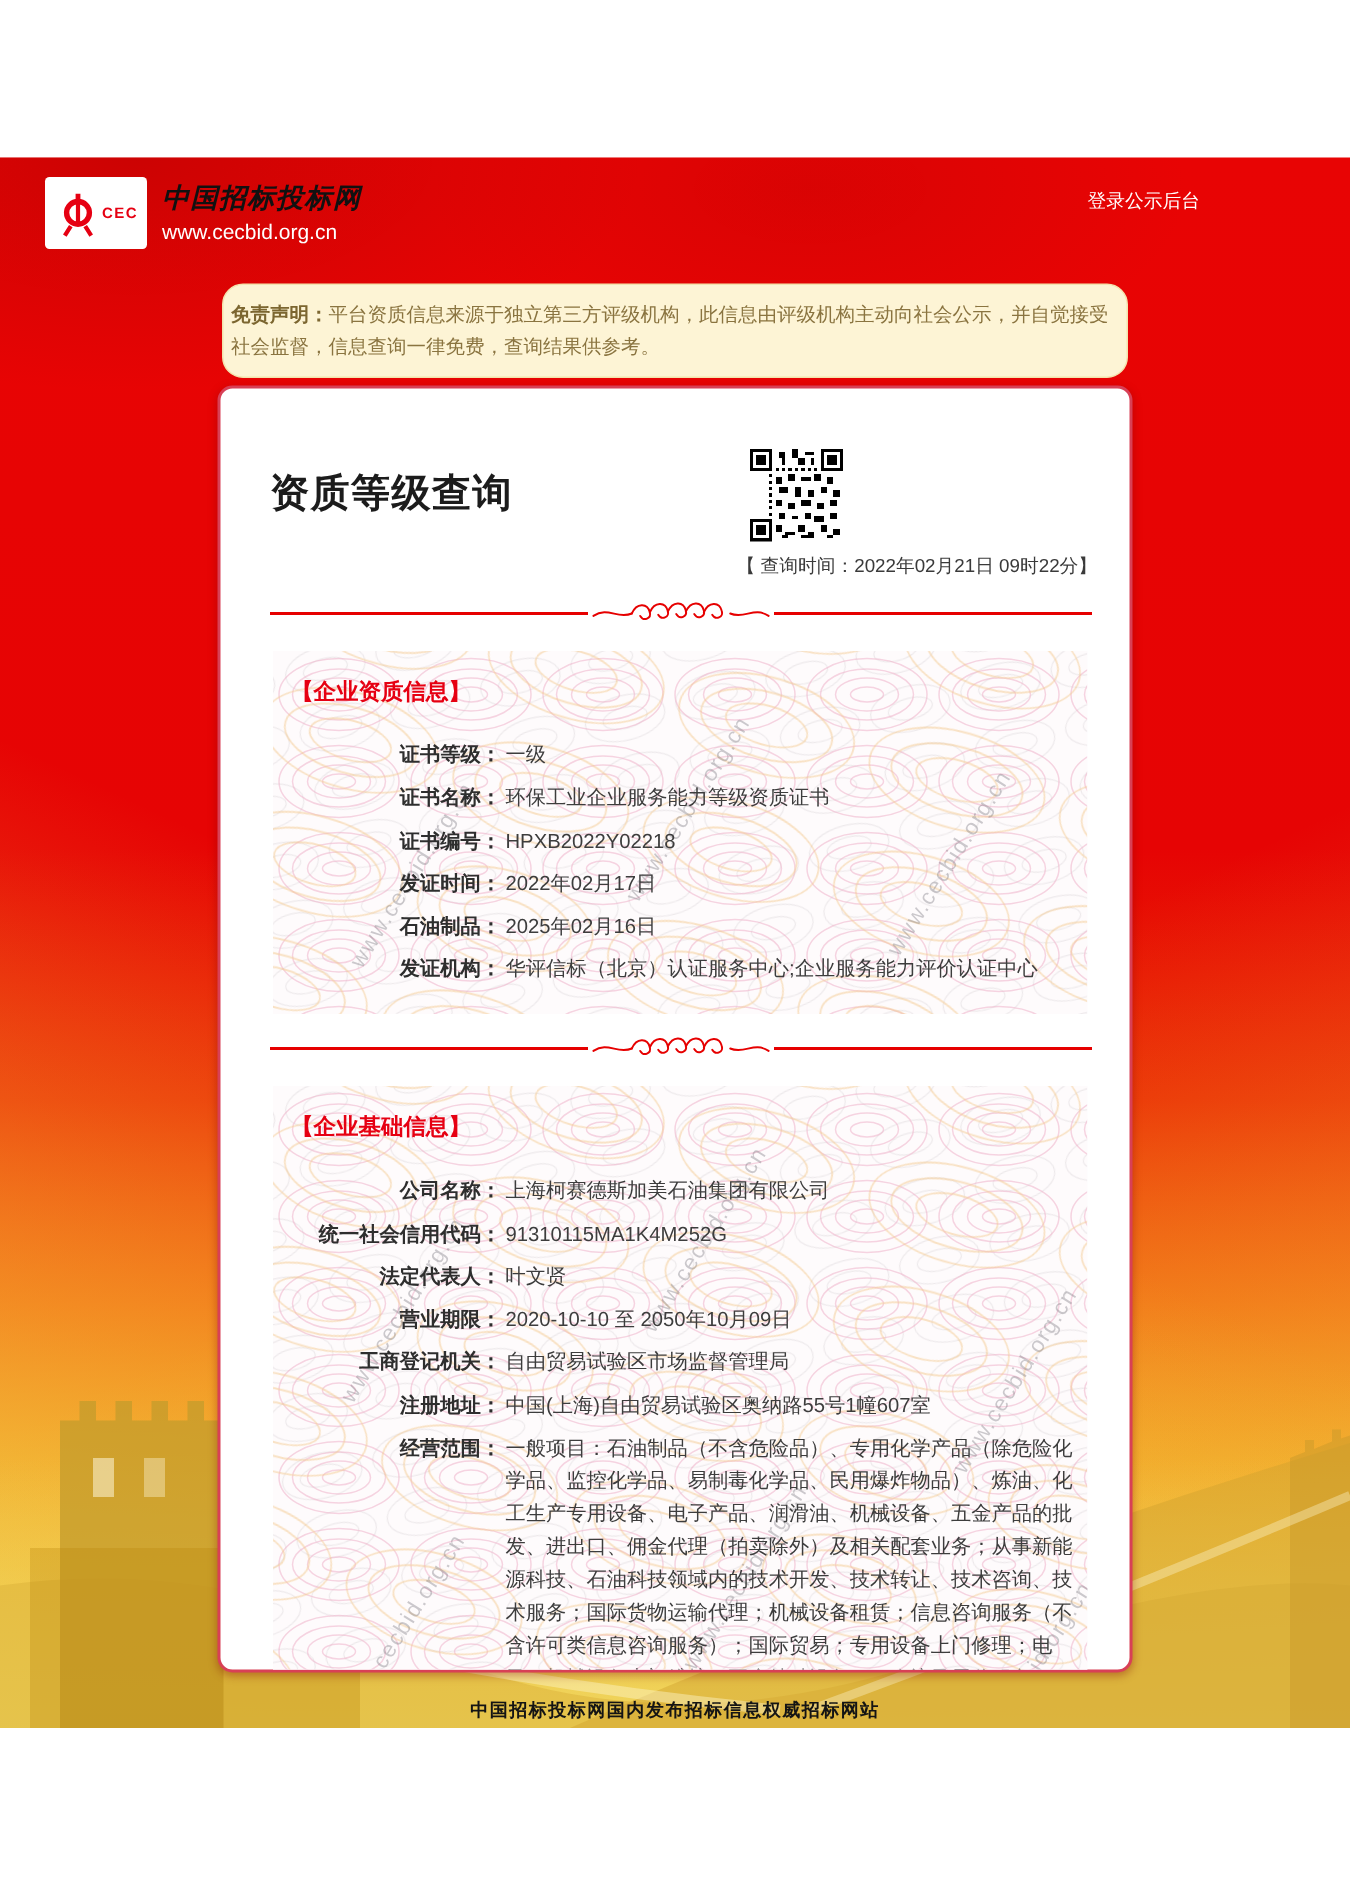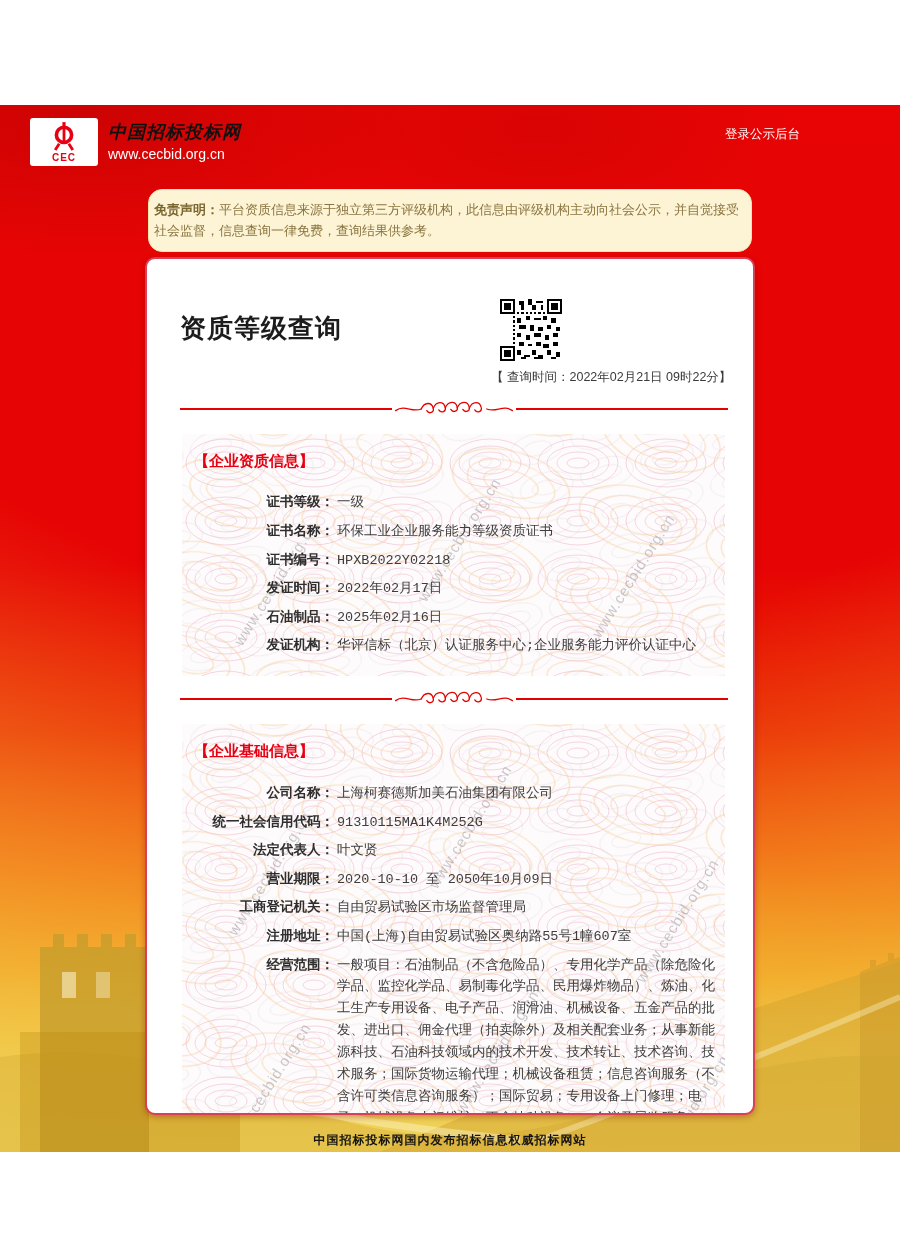--- a/index.html
+++ b/index.html
@@ -15,21 +15,21 @@
       radial-gradient(ellipse 520px 240px at 10% 0%, rgba(140,0,0,.30), transparent 65%),
       radial-gradient(ellipse 420px 200px at 60% 2%, rgba(150,0,0,.18), transparent 60%),
       linear-gradient(205deg, rgba(0,0,0,0) 55%, rgba(247,186,60,.45) 80%, rgba(247,206,82,.65) 100%),
       linear-gradient(155deg, rgba(0,0,0,0) 58%, rgba(247,186,60,.40) 84%, rgba(247,206,82,.60) 100%),
       linear-gradient(180deg,#e80404 0%,#e60404 44%,#ea2a02 60%,#f0660e 73%,#eda01f 83%,#ecc13a 91%,#ead04f 100%);
   }
   .gw{position:absolute;left:0;bottom:0;width:900px;height:330px;z-index:0;pointer-events:none;}
   
   .header-row{position:relative;z-index:2;display:flex;justify-content:space-between;align-items:flex-start;padding:13px 100px 0 30px;height:62px;}
   .logo-group{display:flex;align-items:flex-start;}
-  .logo-box{width:68px;height:48px;background:#ffffff;border-radius:3px;display:flex;flex-direction:column;align-items:center;justify-content:flex-start;padding-top:2px;box-sizing:border-box;}
+  .logo-box{width:68px;height:48px;background:#ffffff;border-radius:3px;display:flex;align-items:center;justify-content:center;padding-top:2px;box-sizing:border-box;}
   .logo-cec{font-size:10px;font-weight:bold;color:#e60012;letter-spacing:1px;line-height:10px;}
   .logo-titles{margin-left:10px;}
   .site-name{font-size:18px;font-weight:bold;color:#111111;line-height:28px;letter-spacing:1px;font-style:italic;}
   .site-url{font-size:14px;color:#ffffff;line-height:17px;}
   .login-link{font-size:12.5px;color:#ffffff;margin-top:8px;cursor:pointer;text-decoration:none;}
   
   .disclaimer{
     position:relative;z-index:2;width:604px;margin:9px auto 0;box-sizing:border-box;
     background:#fdf4d5;border:1px solid #f3e3ae;border-radius:14px;
     padding:9px 5px;font-size:13px;line-height:1.65;color:#8a7440;
@@ -47,21 +47,21 @@
   .query-block{width:237px;}
   .qr{width:62px;height:62px;display:block;margin-left:9px;}
   .query-time{font-size:12.5px;color:#3a3a3a;margin-top:8px;white-space:nowrap;}
   
   .divider{display:flex;align-items:center;margin:14px 0 16px 0;height:18px;}
   .divider::before,.divider::after{content:"";flex:1;border-top:2px solid #e60000;}
   .orn{width:120px;height:18px;margin:0 2px;flex:none;}
   
   .panel{position:relative;margin:0 3px 0 2px;padding:16px 8px 16px 10px;overflow:hidden;background:#fefcfd;}
   .panel-bg{position:absolute;left:0;top:0;width:100%;height:100%;z-index:0;}
-  .panel-inner{position:relative;z-index:2;font-family:Liberation Mono, monospace;}
+  .panel-inner{position:relative;z-index:2;}
   .section-title{font-size:15px;font-weight:bold;color:#e60012;margin:2px 0 18px 2px;}
   .frow{display:flex;align-items:flex-start;padding:3.5px 0;font-size:13.5px;}
   .flbl{flex:none;width:142px;text-align:right;font-weight:bold;color:#2e2e2e;line-height:1.6;}
   .fval{flex:1;margin-left:3px;color:#3d3d3d;line-height:1.6;text-align:left;}
   .fval.long{line-height:1.62;}
   .wm{position:absolute;z-index:1;font-size:15px;color:rgba(128,126,132,.40);letter-spacing:1px;transform:rotate(-58deg);white-space:nowrap;}
   
   .slogan{position:relative;z-index:2;text-align:center;margin-top:17px;font-size:12px;font-weight:bold;color:#141414;letter-spacing:1px;}
 </style>
 </head>

